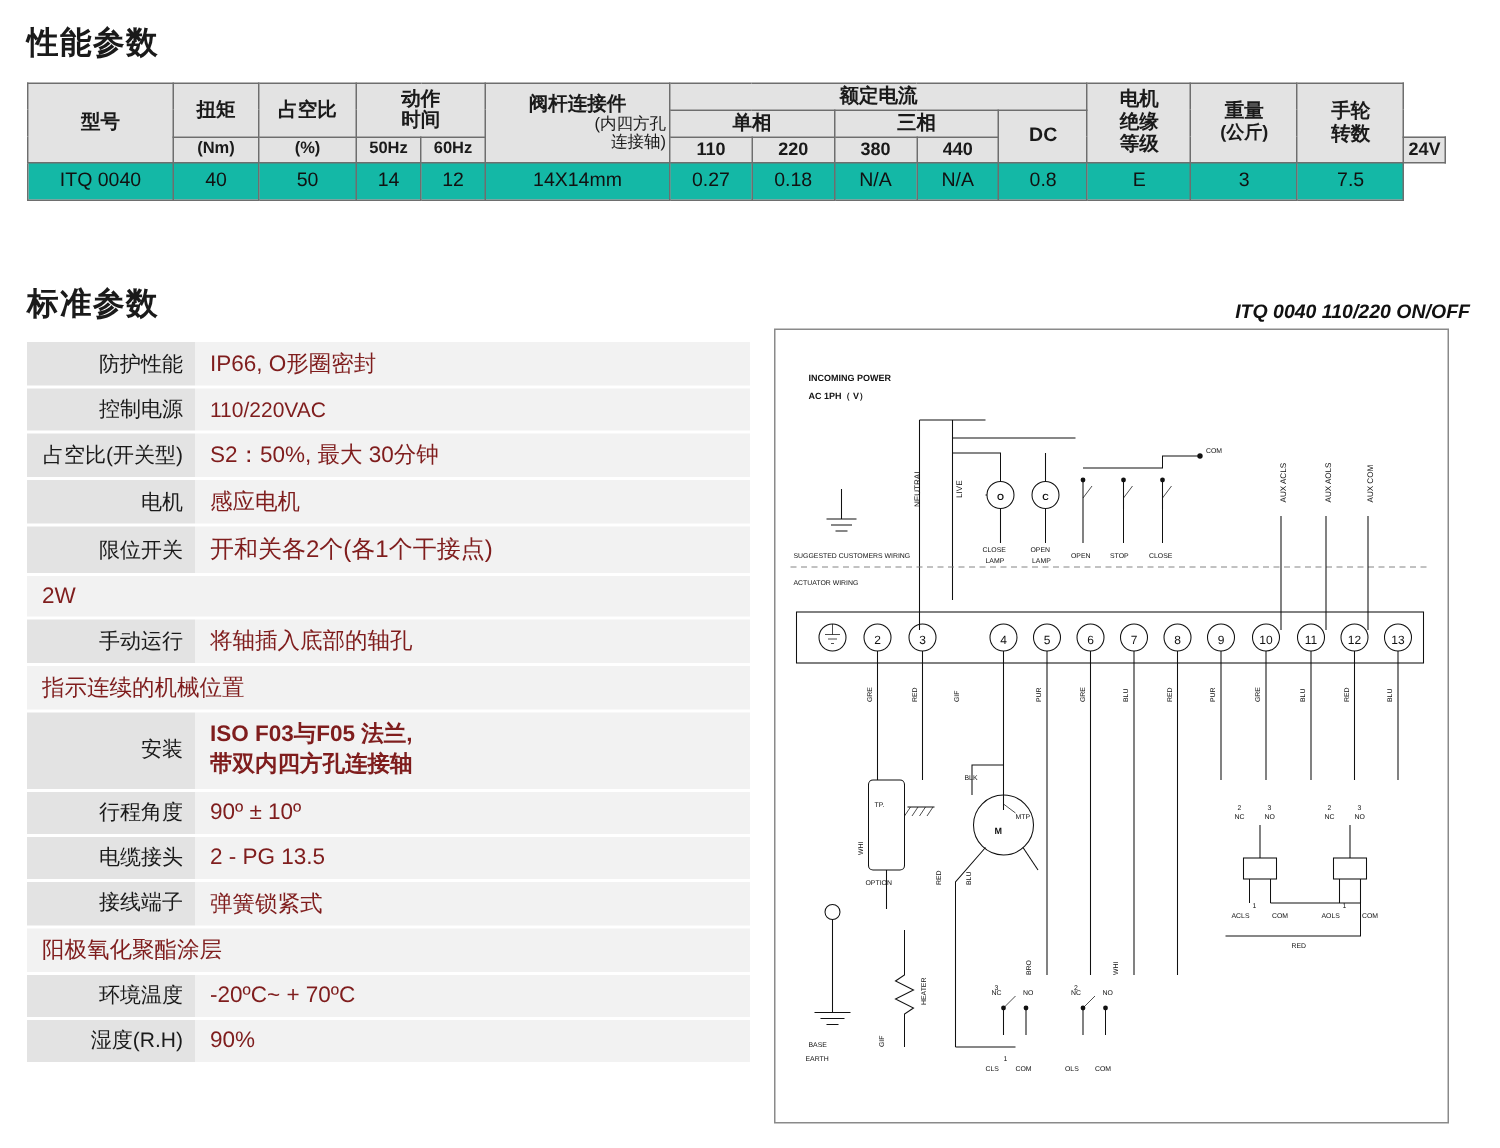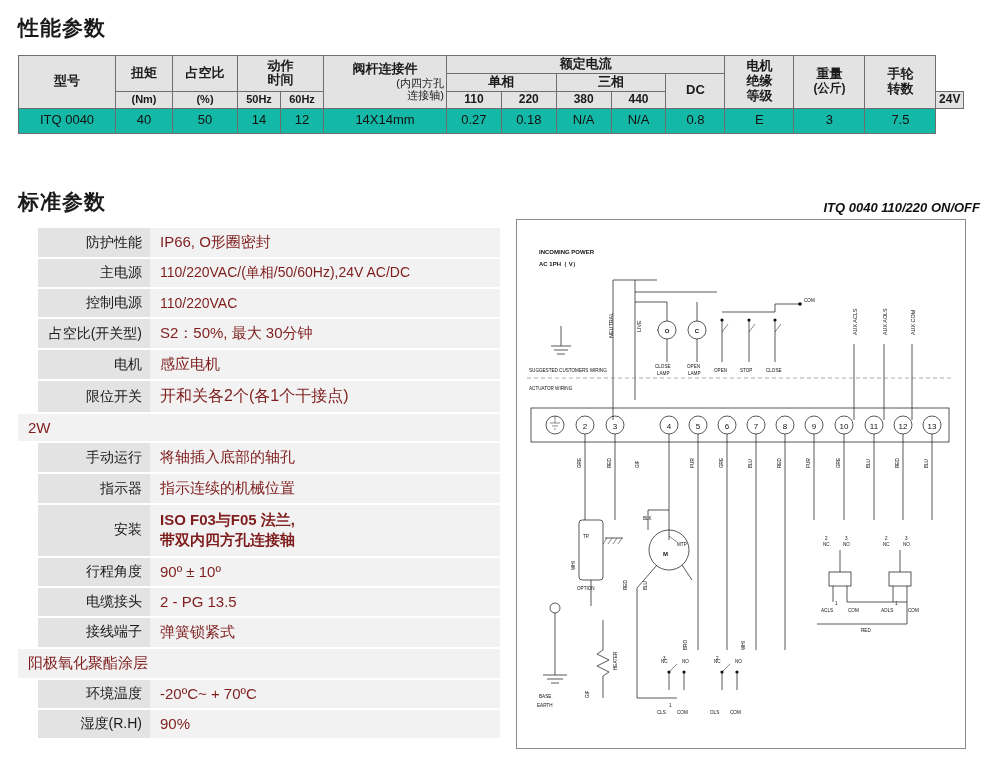--- a/index.html
+++ b/index.html
@@ -64,21 +64,20 @@
     flex:0 0 112px;
     background:#e3e3e3;
     text-align:right;
     padding:5px 8px 5px 4px;
     box-sizing:border-box;
     font-size:14px;
     color:#1a1a1a;
     display:flex;
     align-items:center;
     justify-content:flex-end;
-    margin-left:20px;
   }
   .srow .val{
     flex:1 1 auto;
     background:#f2f2f2;
     padding:5px 6px 5px 10px;
     box-sizing:border-box;
     font-size:15px;
     color:#7f1d1d;
     display:flex;
     align-items:center;
@@ -182,24 +181,20 @@
   </table>
 
   <div class="section-title" id="std-title">标准参数</div>
 
   <div id="std-list">
     <div class="srow">
       <div class="lbl">防护性能</div>
       <div class="val">IP66, O形圈密封</div>
     </div>
     <div class="srow">
-      <div class="lbl">主电源</div>
-      <div class="val" style="font-size:14px">110/220VAC/(单相/50/60Hz),24V AC/DC</div>
-    </div>
-    <div class="srow">
       <div class="lbl">控制电源</div>
       <div class="val" style="font-size:14px">110/220VAC</div>
     </div>
     <div class="srow">
       <div class="lbl">占空比(开关型)</div>
       <div class="val">S2：50%, 最大 30分钟</div>
     </div>
     <div class="srow">
       <div class="lbl">电机</div>
       <div class="val">感应电机</div>
@@ -209,21 +204,20 @@
       <div class="val" style="font-size:16px">开和关各2个(各1个干接点)</div>
     </div>
     <div class="srow">
       <div class="val">2W</div>
     </div>
     <div class="srow">
       <div class="lbl">手动运行</div>
       <div class="val">将轴插入底部的轴孔</div>
     </div>
     <div class="srow">
-      <div class="lbl">指示器</div>
       <div class="val">指示连续的机械位置</div>
     </div>
     <div class="srow tall">
       <div class="lbl">安装</div>
       <div class="val">
         <div class="two-line">
           <div>ISO F03与F05 法兰,</div>
           <div>带双内四方孔连接轴</div>
         </div>
       </div>

